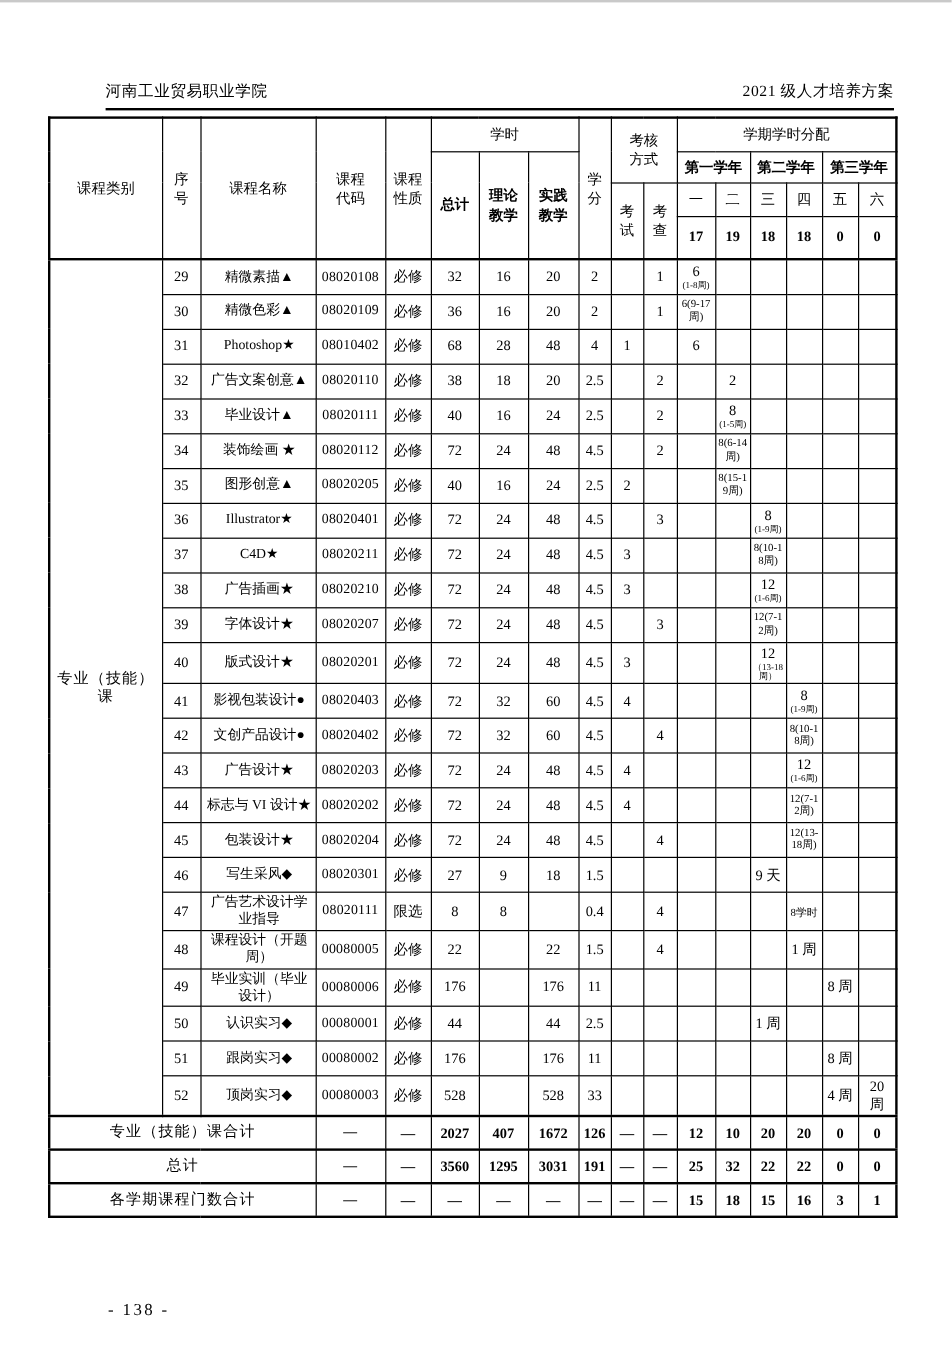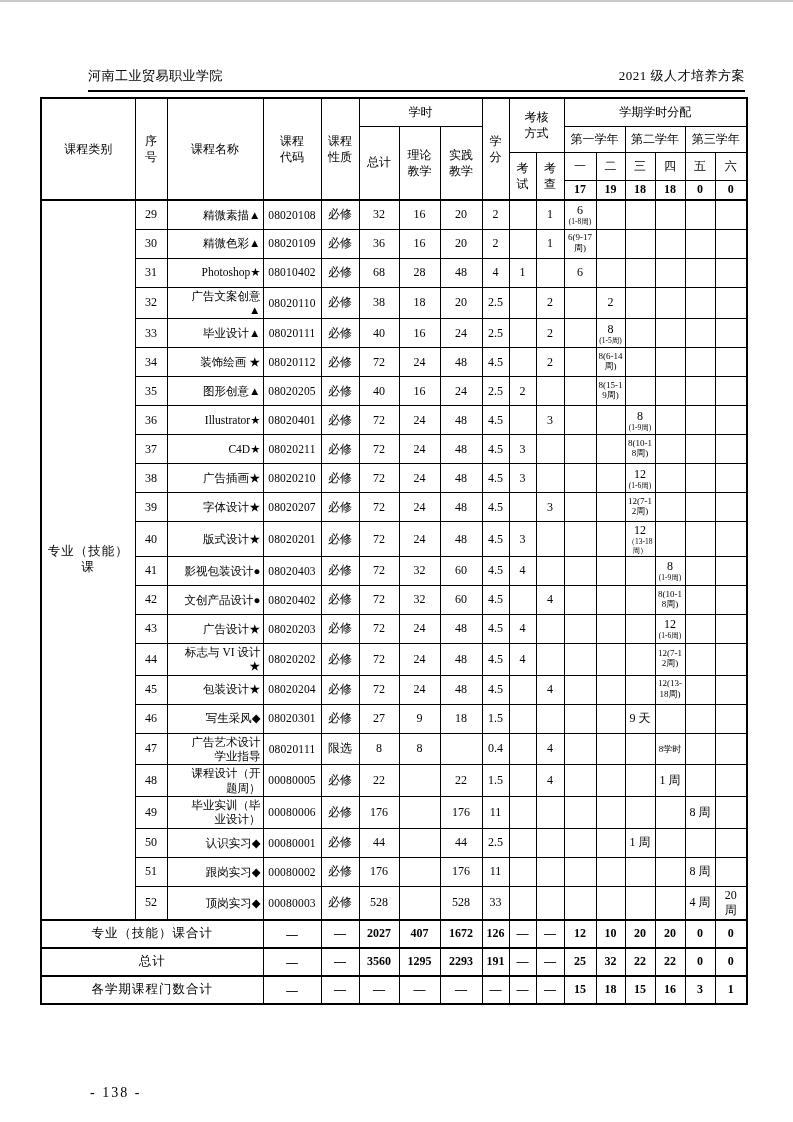--- a/index.html
+++ b/index.html
@@ -24,33 +24,33 @@
     border-collapse: collapse; table-layout: fixed;
     border: 2px solid #000;
   }
   th, td {
     border: 1px solid #000;
     text-align: center; vertical-align: middle;
     font-size: 12px; font-weight: normal;
     line-height: 1.25; padding: 1px 2px;
   }
   thead tr.h1 th { height: 28px; }
-  thead tr.h2 th { height: 26px; }
+  thead tr.h2 th { height: 26px; font-weight: bold; }
   thead tr.h3 th { height: 28px; }
-  thead tr.h4 th { height: 20px; }
+  thead tr.h4 th { height: 36px; }
   thead { border-bottom: 2px solid #000; }
 
   
   .w1 { display: inline-block; width: 1.1em; word-break: break-all; line-height: 1.35; }
   .w2 { display: inline-block; width: 2.1em; word-break: break-all; line-height: 1.35; }
 
   .week-num { font-weight: bold; }
 
   tbody tr { height: 29px; }
-  tbody td.cell-name { text-align: right; padding-left: 16px; font-size: 11.5px; }
+  tbody td.cell-name { text-align: center; padding-left: 4px; font-size: 11.5px; }
   tbody td.cell-code { font-size: 11.5px; letter-spacing: .2px; }
   td.cat-cell { font-size: 12.5px; letter-spacing: 1px; margin-top: 24px; }
 
   .sem-main { font-size: 12px; }
   .sem-sub { display: block; font-size: 7.5px; line-height: 1.1; }
   .sem-small { font-size: 9px; line-height: 1.15; word-break: break-all; display: inline-block; }
 
   tr.summary-row { height: 28px; border-top: 2px solid #000; }
   tr.summary-row td { font-weight: bold; }
   tr.summary-row td.summary-label { font-weight: normal; font-size: 12.5px; letter-spacing: 1px; }
@@ -600,21 +600,21 @@
         <td class="cell-sem">20</td>
         <td class="cell-sem">0</td>
         <td class="cell-sem">0</td>
       </tr>
       <tr class="summary-row">
         <td class="summary-label" colspan="3">总计</td>
         <td class="cell-code">—</td>
         <td class="cell-nature">—</td>
         <td class="cell-total">3560</td>
         <td class="cell-theory">1295</td>
-        <td class="cell-practice">2293</td>
+        <td class="cell-practice">3031</td>
         <td class="cell-credit">191</td>
         <td class="cell-exam">—</td>
         <td class="cell-check">—</td>
         <td class="cell-sem">25</td>
         <td class="cell-sem">32</td>
         <td class="cell-sem">22</td>
         <td class="cell-sem">22</td>
         <td class="cell-sem">0</td>
         <td class="cell-sem">0</td>
       </tr>

